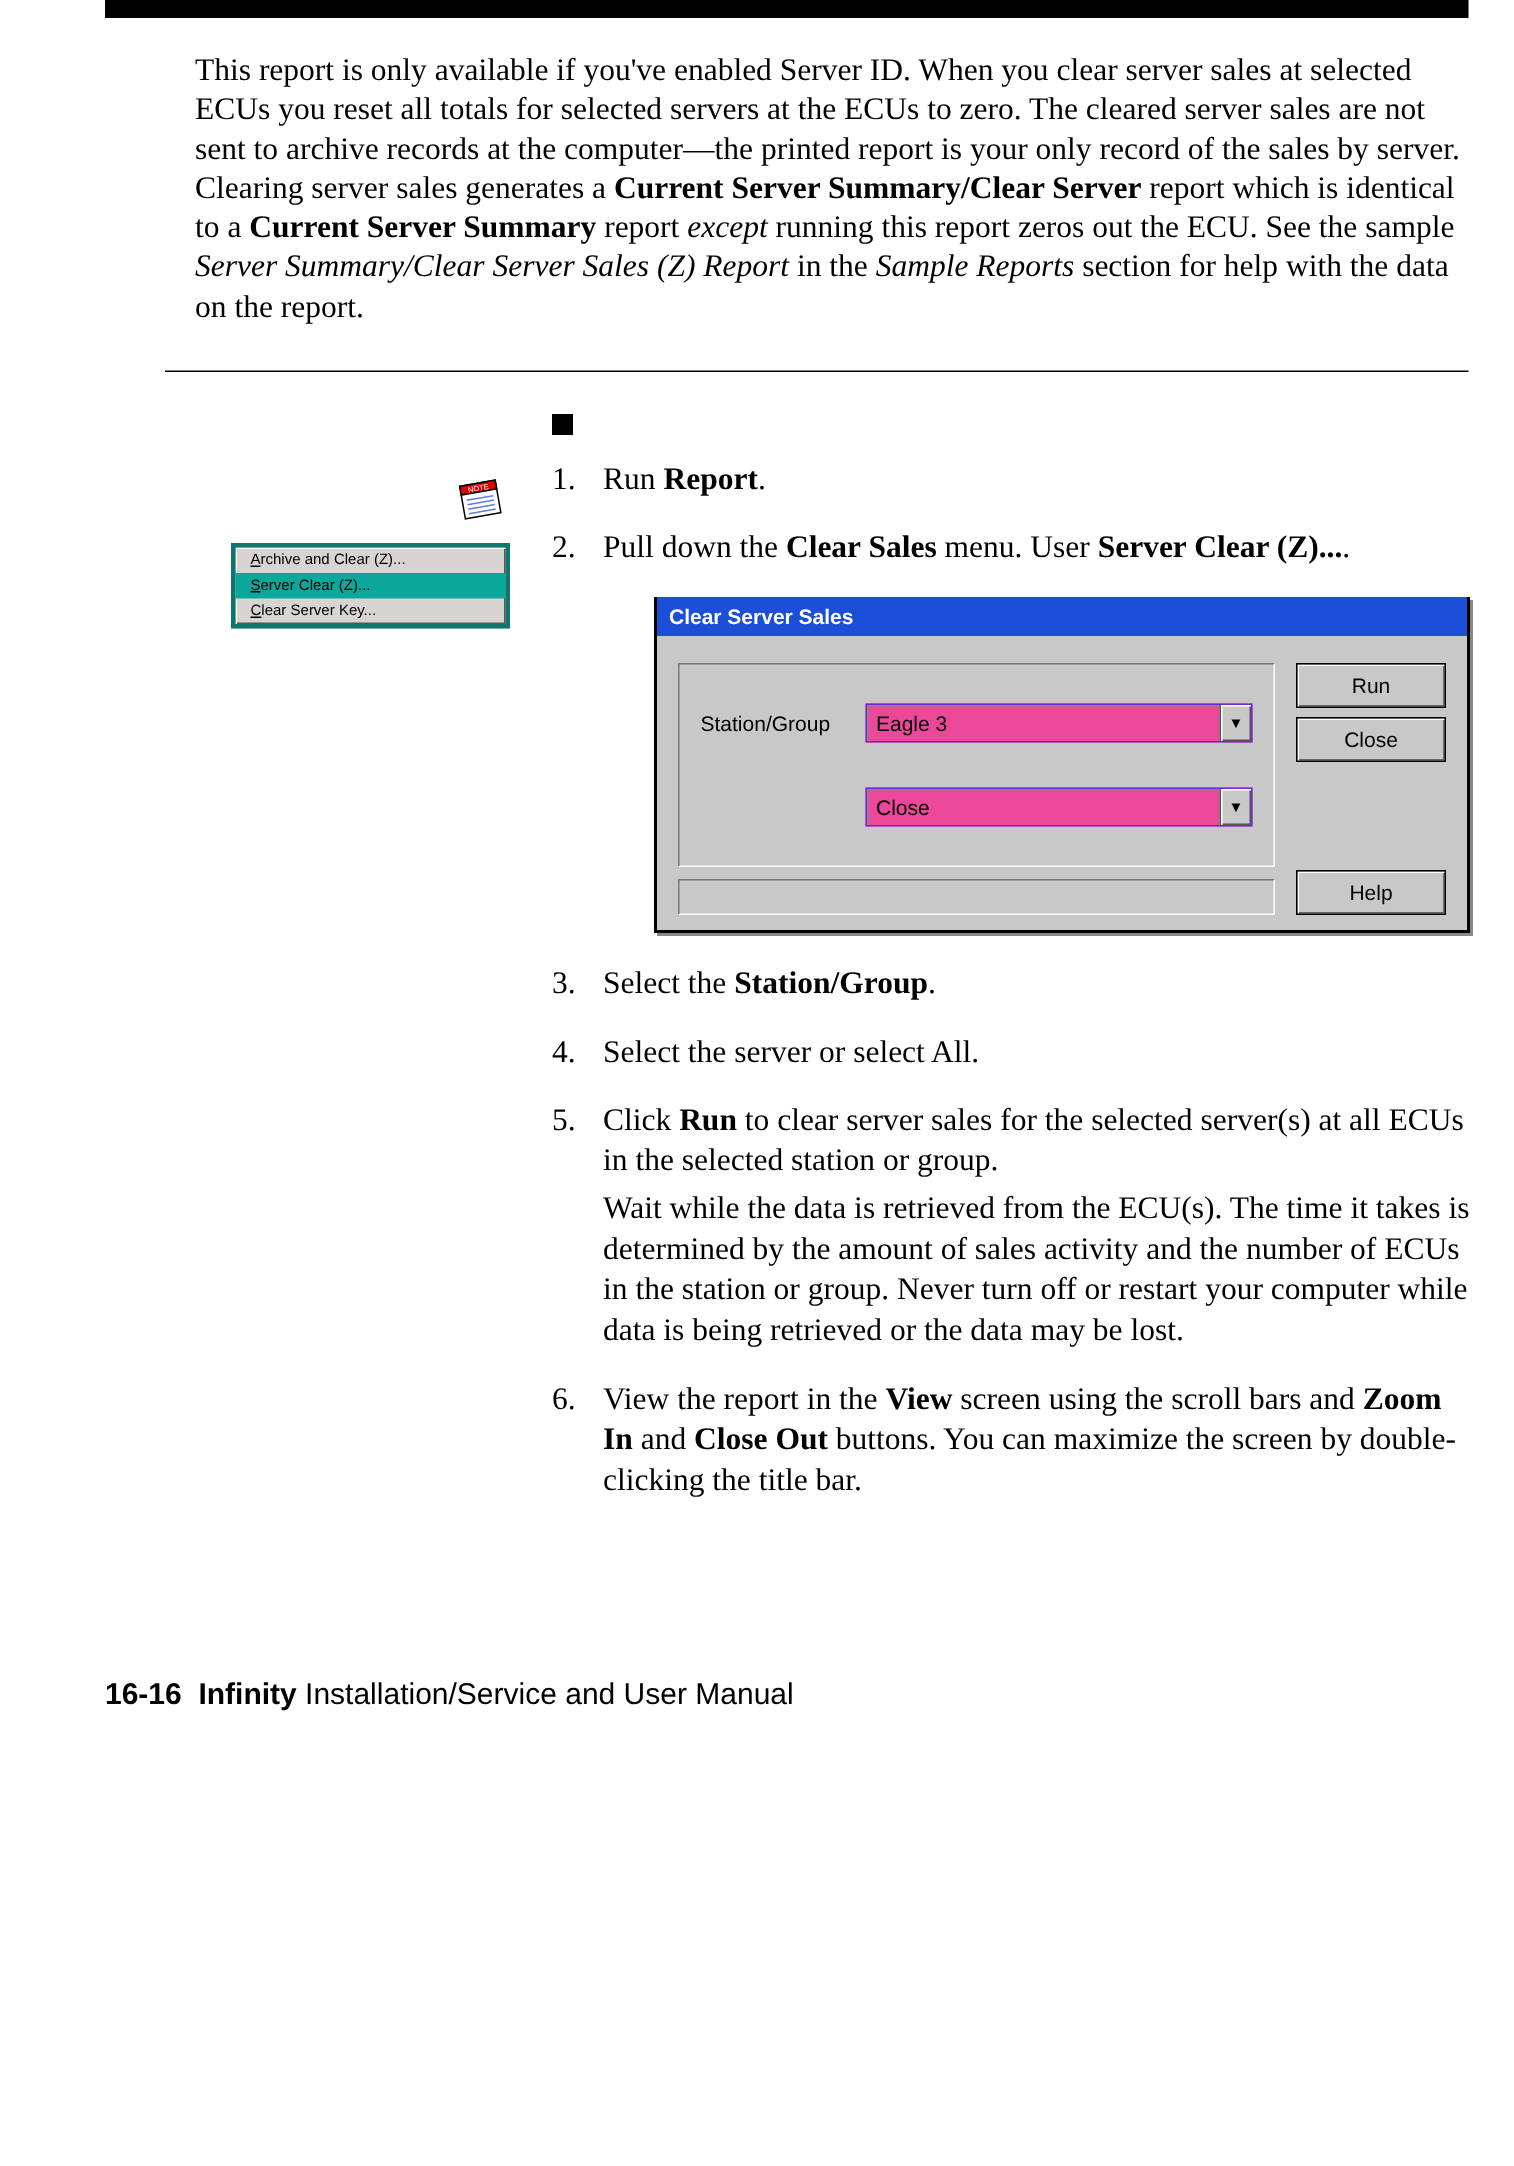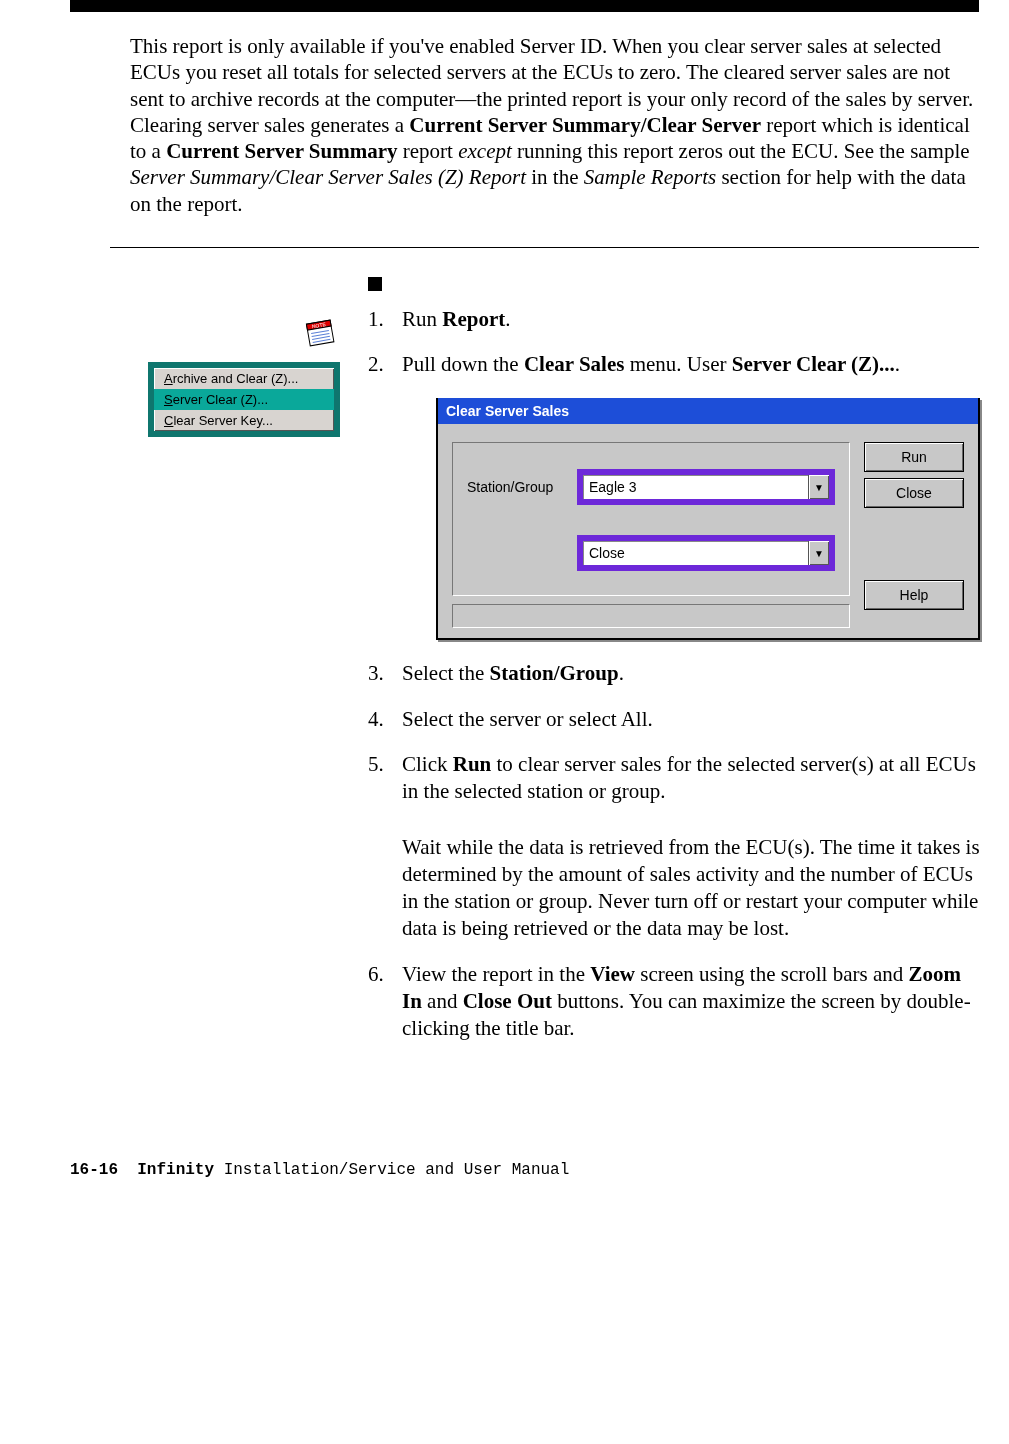--- a/index.html
+++ b/index.html
@@ -53,24 +53,24 @@
     font-size: 21px;
   }
   .note-icon {
     width: 40px;
     height: 40px;
     margin: 0 0 10px auto;
     display: block;
   }
   .menu-box {
     width: 180px;
-    border: 6px solid #0f766e;
+    border: 3px solid #0f766e;
     background: #d8d4d0;
     font-family: Tahoma, Arial, sans-serif;
-    font-size: 13px;
+    font-size: 10px;
     color: #000;
     box-shadow: 1px 1px 0 #fff inset, -1px -1px 0 #555 inset;
     margin-left: auto;
   }
   .menu-item {
     padding: 3px 10px;
   }
   .menu-item.selected {
     background: #0aa89a;
     color: #000;
@@ -148,22 +148,22 @@
     margin-bottom: 30px;
   }
   .field-row .flabel {
     width: 110px;
     font-size: 14px;
     color: #000;
   }
   .combo {
     flex: 1;
     display: flex;
-    border: 6px solid #6d28d9;
-    background: #ffffff;
+    border: 1px solid #6d28d9;
+    background: #ec4899;
     height: 24px;
     box-shadow: inset 1px 1px 0 #888;
   }
   .combo .cval {
     flex: 1;
     padding: 3px 6px;
     font-size: 14px;
   }
   .combo .carrow {
     width: 20px;
@@ -197,26 +197,26 @@
     background: #c8c8c8;
     border: 1px solid #000;
     box-shadow: inset 1px 1px 0 #fff, inset -1px -1px 0 #666;
     font-size: 14px;
     display: flex;
     align-items: center;
     justify-content: center;
   }
   .wbtn.help-btn { margin-top: 66px; }
   .note-text {
-    margin: 28px 0 18px 34px;
+    margin: 4px 0 18px 34px;
     line-height: 1.3;
   }
   .footer {
-    font-family: Liberation Mono, monospace;
-    font-size: 16px;
+    font-family: Liberation Sans, sans-serif;
+    font-size: 20px;
     margin-top: 100px;
     padding-bottom: 30px;
   }
   .footer b { font-weight: bold; }
 </style>
 </head>
 <body>
 
 <div class="page">
   <div class="top-bar"></div>

